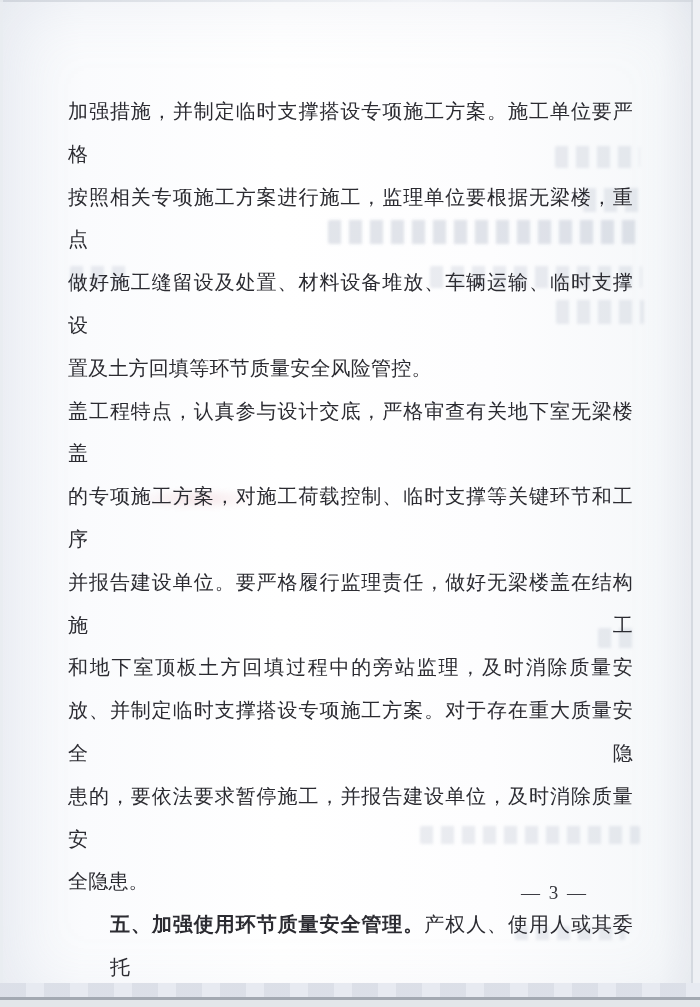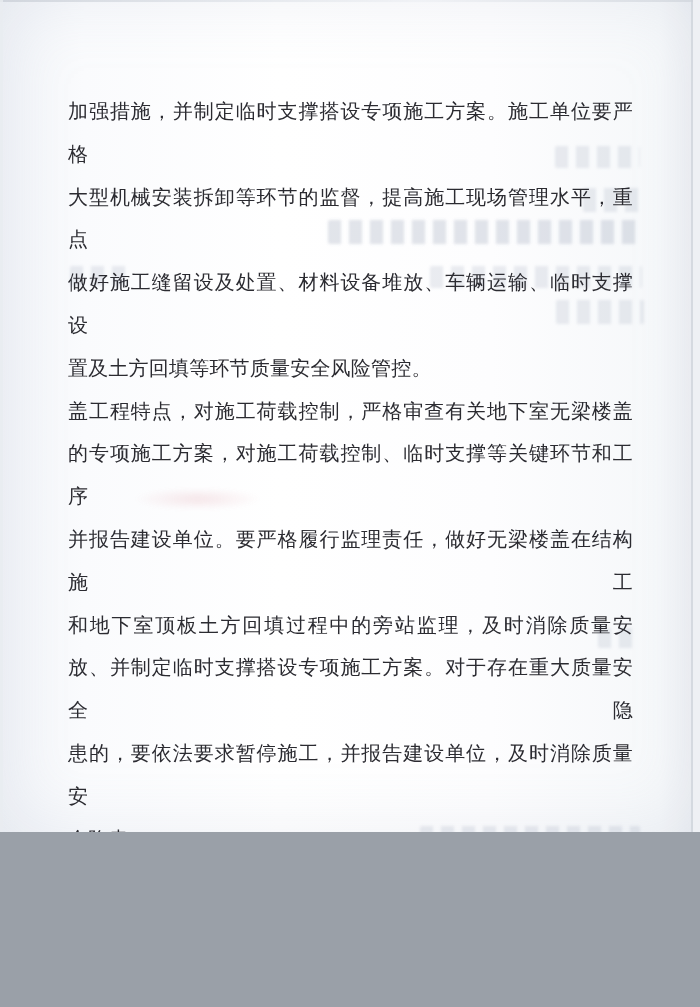--- a/index.html
+++ b/index.html
@@ -4,21 +4,21 @@
 <style>
   html, body {
     margin: 0;
     padding: 0;
     background: #9aa0a8;
     font-family: "Liberation Serif", "DejaVu Serif", serif;
   }
   .page {
     position: relative;
     width: 700px;
-    height: 832px;
+    height: 1007px;
     margin: 0 auto;
     overflow: hidden;
     color: #2b2b31;
     background:
       linear-gradient(90deg, #f2f4f8 0%, #fafbfd 12%, #ffffff 40%, #fdfdfe 70%, #f6f8fa 94%, #edeff3 100%);
     box-shadow: inset 0 0 70px rgba(168, 178, 198, 0.18);
   }
   
   .edge-top-line {
     position: absolute; top: 0; left: 0; right: 0; height: 2px;
@@ -123,27 +123,27 @@
   <div class="ghost" style="left:556px; top:300px; width:88px; height:24px;"></div>
   <div class="ghost pink" style="left:135px; top:488px; width:125px; height:22px;"></div>
   <div class="ghost" style="left:598px; top:628px; width:42px; height:20px;"></div>
   <div class="ghost" style="left:420px; top:826px; width:220px; height:18px;"></div>
   <div class="ghost" style="left:515px; top:926px; width:110px; height:14px;"></div>
 
   <div class="textblock">
 
     <div class="para">
       <div class="line fill">加强措施，并制定临时支撑搭设专项施工方案。施工单位要严格</div>
-      <div class="line fill">大型机械安装拆卸等环节的监督，提高施工现场管理水平，重点</div>
+      <div class="line fill">按照相关专项施工方案进行施工，监理单位要根据无梁楼，重点</div>
       <div class="line fill">做好施工缝留设及处置、材料设备堆放、车辆运输、临时支撑设</div>
       <div class="line last">置及土方回填等环节质量安全风险管控。</div>
     </div>
 
     <div class="para">
-      <div class="line fill">盖工程特点，对施工荷载控制，严格审查有关地下室无梁楼盖</div>
+      <div class="line fill">盖工程特点，认真参与设计交底，严格审查有关地下室无梁楼盖</div>
       <div class="line fill">的专项施工方案，对施工荷载控制、临时支撑等关键环节和工序</div>
       <div class="line fill">并报告建设单位。要严格履行监理责任，做好无梁楼盖在结构施工</div>
       <div class="line fill">和地下室顶板土方回填过程中的旁站监理，及时消除质量安</div>
       <div class="line fill">放、并制定临时支撑搭设专项施工方案。对于存在重大质量安全隐</div>
       <div class="line fill">患的，要依法要求暂停施工，并报告建设单位，及时消除质量安</div>
       <div class="line last">全隐患。</div>
     </div>
 
     <div class="para">
       <div class="line fill indent"><span class="bold">五、加强使用环节质量安全管理。</span><span>产权人、使用人或其委托</span></div>

